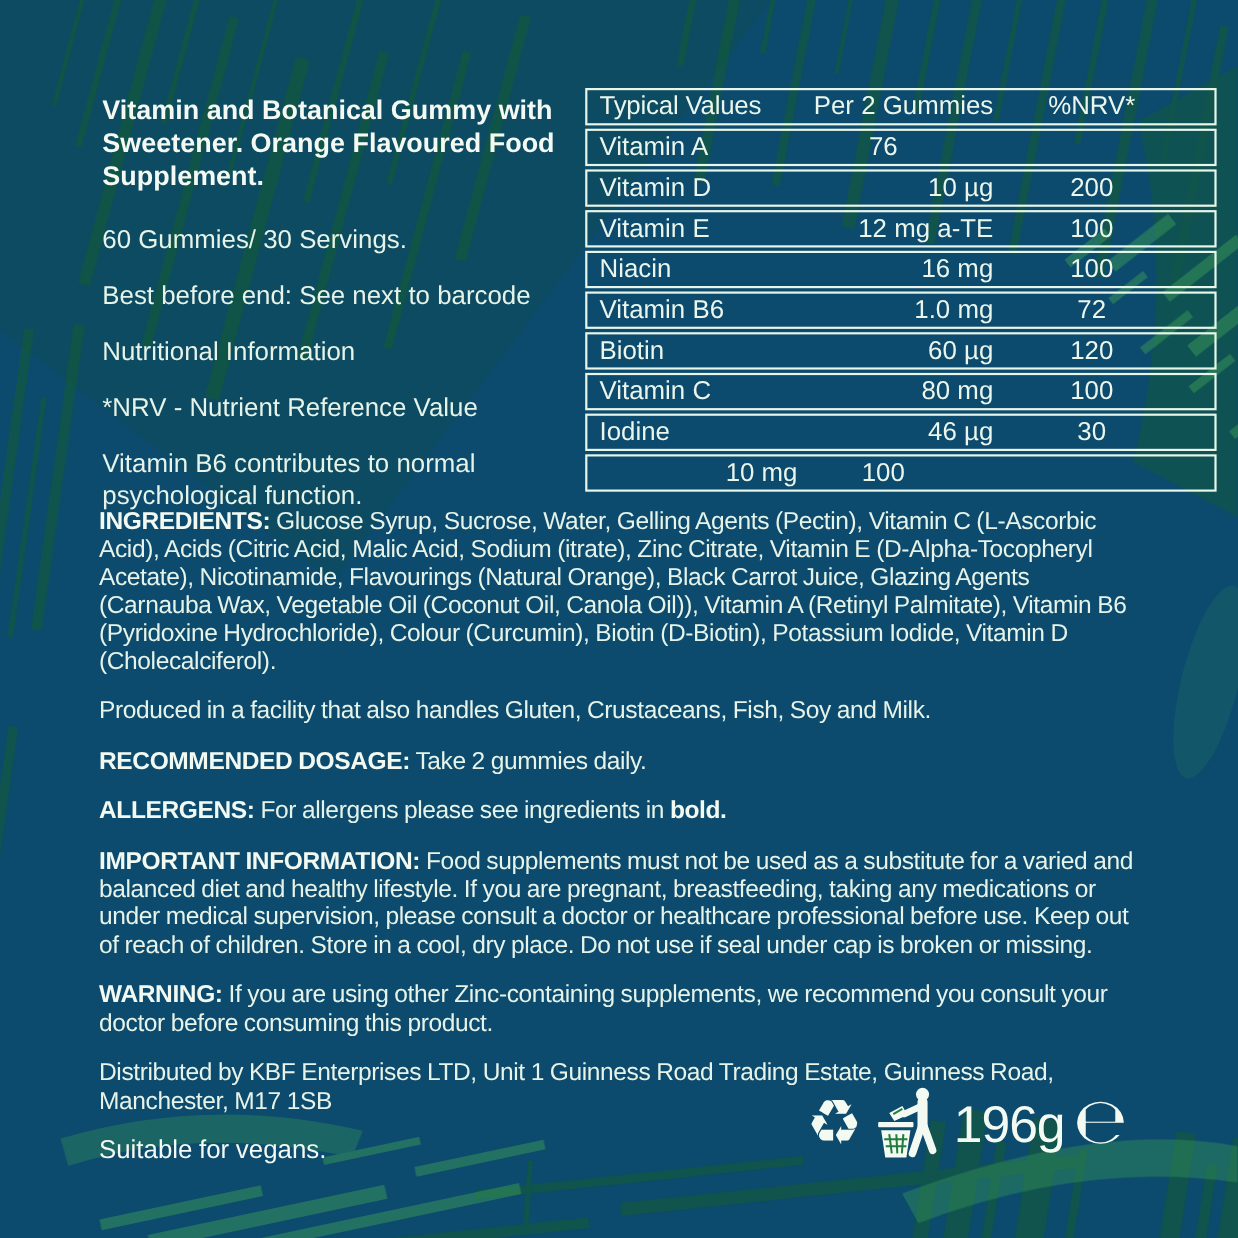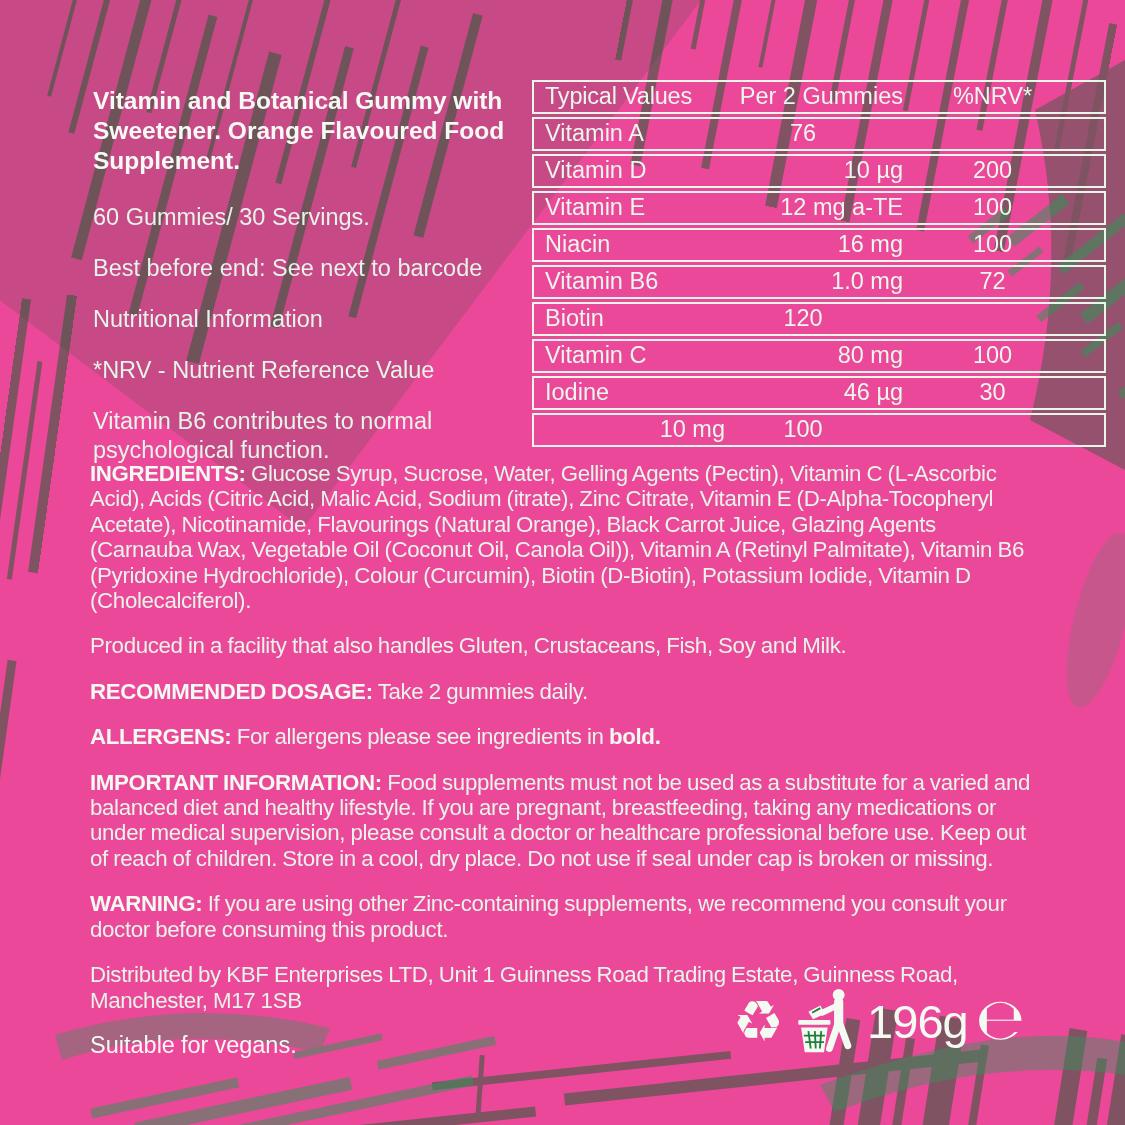--- a/index.html
+++ b/index.html
@@ -1,18 +1,18 @@
 <!DOCTYPE html>
 <html><head>
 <meta charset="utf-8">
 <style>
   html,body{margin:0;padding:0;background:#0d3d1f;}
   .page{
     position:relative;width:1125px;height:1125px;overflow:hidden;
-    background:#ec4899;
+    background:#0c4a6e;
     font-family:"Liberation Sans",sans-serif;
     color:#E6F3E8;
   }
   .texture{position:absolute;inset:0;z-index:0;}
   .layer{position:relative;z-index:1;}
 
   
   .info-block{position:absolute;left:93px;top:86px;width:448px;}
   .info-block p{margin:0 0 22px;font-size:23.5px;line-height:29px;color:#E6F3E8;}
   .info-block .title{font-weight:bold;font-size:24.5px;line-height:30px;color:#F4FAF3;margin-bottom:27px;}
@@ -173,20 +173,21 @@
       <span class="c2">16 mg</span>
       <span class="c3">100</span>
     </div>
     <div class="t-row">
       <span class="c1">Vitamin B6</span>
       <span class="c2">1.0 mg</span>
       <span class="c3">72</span>
     </div>
     <div class="t-row">
       <span class="c1">Biotin</span>
+      <span class="c2">60 µg</span>
       <span class="c3">120</span>
     </div>
     <div class="t-row">
       <span class="c1">Vitamin C</span>
       <span class="c2">80 mg</span>
       <span class="c3">100</span>
     </div>
     <div class="t-row">
       <span class="c1">Iodine</span>
       <span class="c2">46 µg</span>

